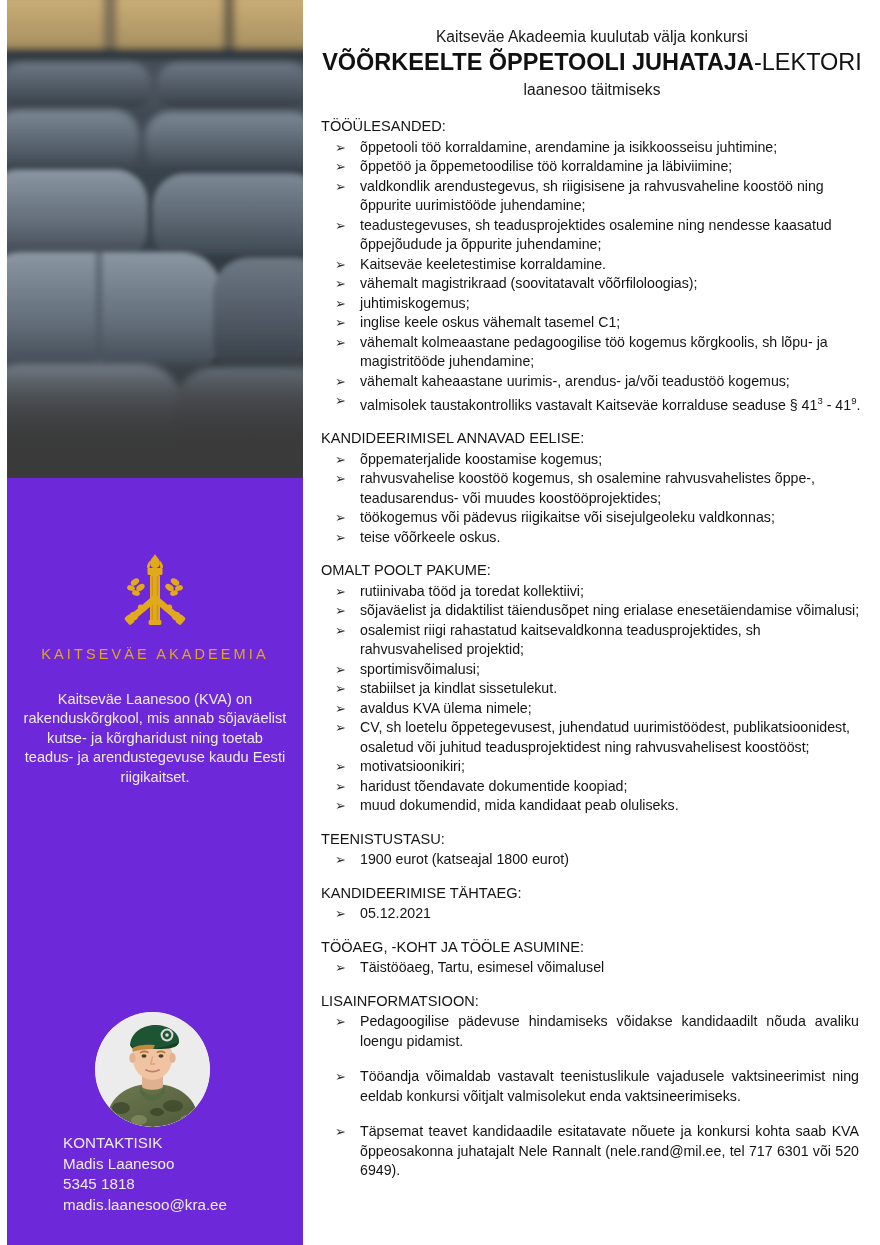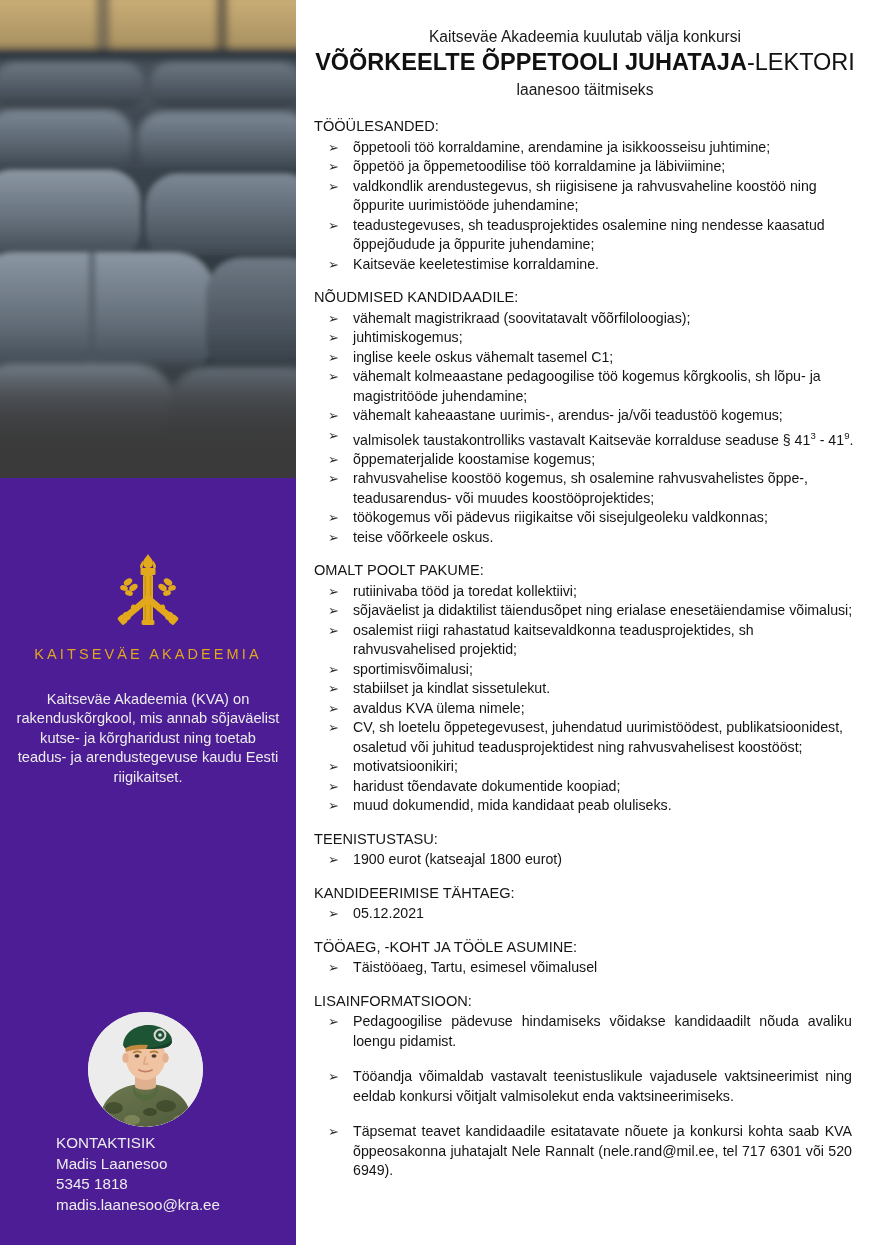--- a/index.html
+++ b/index.html
@@ -8,23 +8,24 @@
     background: #ffffff;
     font-family: "Liberation Sans", sans-serif;
     overflow: hidden;
   }
   .page { position: relative; width: 880px; height: 1245px; display: flex; background:#fff; }
 
   
   .sidebar {
     position: relative;
     width: 296px; height: 1245px;
-    background: #4c1d95;
+    background: #6d28d9;
     flex: 0 0 296px;
     overflow: hidden;
+    margin-left: 7px;
   }
   .seats-photo {
     position: absolute; top: 0; left: 0;
     width: 296px; height: 478px;
     background:
       linear-gradient(to bottom, rgba(58,58,58,0) 78%, rgba(58,58,58,0.75) 92%, #3a3a3a 100%),
       radial-gradient(ellipse 150px 60px at 30% 60%, rgba(120,135,148,0.40), rgba(0,0,0,0) 70%),
       radial-gradient(ellipse 130px 55px at 80% 46%, rgba(110,125,140,0.35), rgba(0,0,0,0) 70%),
       linear-gradient(to bottom,
         #b79b63 0%, #b49a66 4%,
@@ -261,21 +262,21 @@
             </g>
 
             <ellipse cx="26" cy="56" rx="4.4" ry="2.9" transform="rotate(28 26 56)"></ellipse>
             <ellipse cx="52" cy="56" rx="4.4" ry="2.9" transform="rotate(-28 52 56)"></ellipse>
           </g>
         </svg>
       </span>
       <div class="academy-name">KAITSEVÄE  AKADEEMIA</div>
     </div>
 
-    <div class="about-text">Kaitseväe Akadeemia (KVA) on rakenduskõrgkool,
+    <div class="about-text">Kaitseväe Laanesoo (KVA) on rakenduskõrgkool,
 mis annab sõjaväelist kutse- ja kõrgharidust ning toetab teadus- ja arendustegevuse kaudu Eesti riigikaitset.</div>
 
     <div class="portrait">
       <svg width="115" height="115" viewBox="0 0 115 115">
         <defs>
           <clipPath id="circ">
               <circle cx="57.5" cy="57.5" r="57.5"></circle>
             </clipPath>
           <linearGradient id="camo" x1="0" y1="0" x2="1" y2="1">
             <stop offset="0%" stop-color="#6f7a52"></stop>
@@ -344,31 +345,31 @@
           <div class="sec-head bold"><b>TÖÖÜLESANDED</b>:</div>
           <ul class="bullets">
             <li><span class="arrow">➢</span>õppetooli töö korraldamine, arendamine ja isikkoosseisu juhtimine;</li>
             <li><span class="arrow">➢</span>õppetöö ja õppemetoodilise töö korraldamine ja läbiviimine;</li>
             <li><span class="arrow">➢</span>valdkondlik arendustegevus, sh riigisisene ja rahvusvaheline koostöö ning õppurite uurimistööde juhendamine;</li>
             <li><span class="arrow">➢</span>teadustegevuses, sh teadusprojektides osalemine ning nendesse kaasatud õppejõudude ja õppurite juhendamine;</li>
             <li><span class="arrow">➢</span>Kaitseväe keeletestimise korraldamine.</li>
           </ul>
         </div>
         <div class="section">
-          <div class="sec-head bold"><b>NÕUDMISED KANDIDAADILE:</b></div>
           <ul class="bullets">
             <li><span class="arrow">➢</span>vähemalt magistrikraad (soovitatavalt võõrfiloloogias);</li>
             <li><span class="arrow">➢</span>juhtimiskogemus;</li>
             <li><span class="arrow">➢</span>inglise keele oskus vähemalt tasemel C1;</li>
             <li><span class="arrow">➢</span>vähemalt kolmeaastane pedagoogilise töö kogemus kõrgkoolis, sh lõpu- ja magistritööde juhendamine;</li>
             <li><span class="arrow">➢</span>vähemalt kaheaastane uurimis-, arendus- ja/või teadustöö kogemus;</li>
             <li><span class="arrow">➢</span>valmisolek taustakontrolliks vastavalt Kaitseväe korralduse seaduse § 41<sup>3</sup> - 41<sup>9</sup>.</li>
           </ul>
         </div>
         <div class="section">
+          <div class="sec-head reg">KANDIDEERIMISEL ANNAVAD EELISE:</div>
           <ul class="bullets">
             <li><span class="arrow">➢</span>õppematerjalide koostamise kogemus;</li>
             <li><span class="arrow">➢</span>rahvusvahelise koostöö kogemus, sh osalemine rahvusvahelistes õppe-, teadusarendus- või muudes koostööprojektides;</li>
             <li><span class="arrow">➢</span>töökogemus või pädevus riigikaitse või sisejulgeoleku valdkonnas;</li>
             <li><span class="arrow">➢</span>teise võõrkeele oskus.</li>
           </ul>
         </div>
         <div class="section">
           <div class="sec-head reg">OMALT POOLT PAKUME:</div>
           <ul class="bullets">

